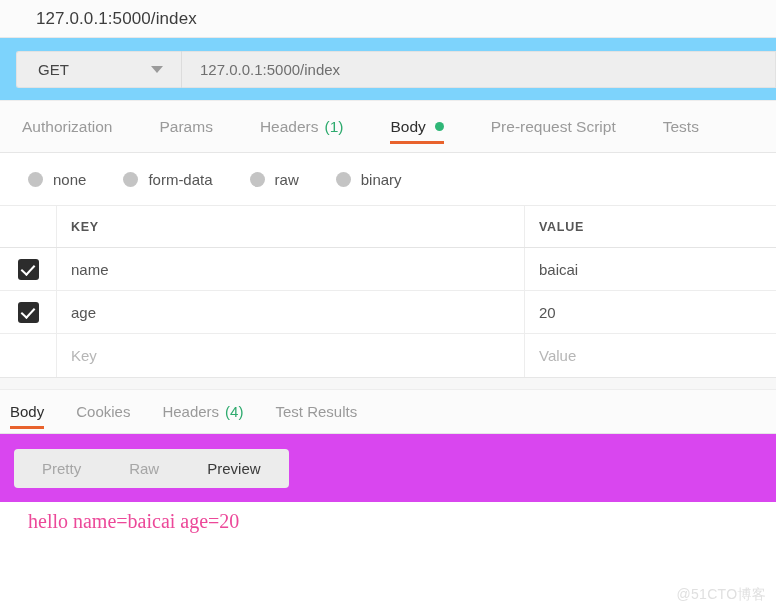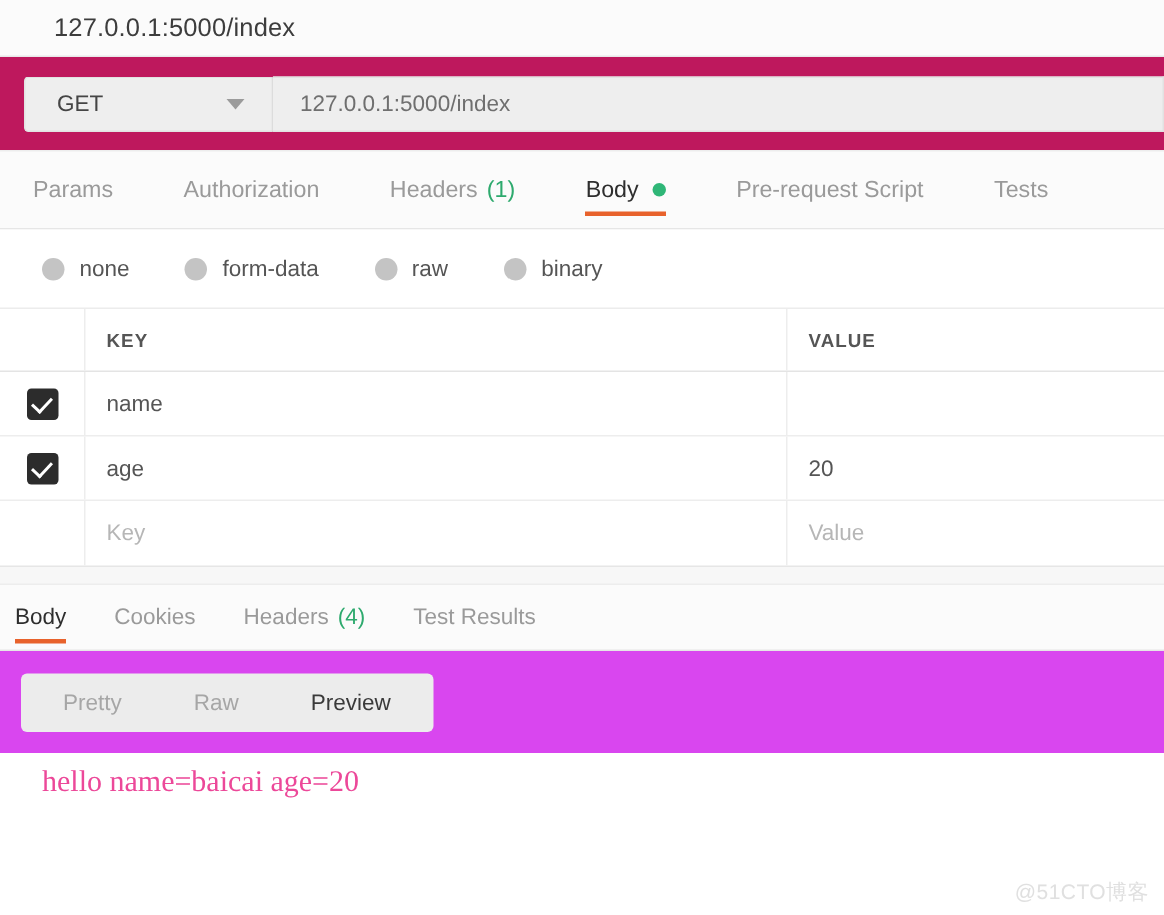--- a/index.html
+++ b/index.html
@@ -28,21 +28,21 @@
   }
   .titlebar-text {
     font-size: 17px;
     color: #3d3d3d;
     letter-spacing: .1px;
   }
 
   
   .urlbar-wrap {
     height: 62px;
-    background: #be185d;
+    background: #7dd3fc;
     padding: 13px 0 12px 16px;
     display: flex;
     align-items: stretch;
     justify-content: center;
   }
   .method-box {
     width: 166px;
     background: #eeeeee;
     border: 1px solid #e2e2e2;
     border-right: 1px solid #dcdcdc;
@@ -297,24 +297,24 @@
     <span class="method-label">GET</span>
     <span class="caret"></span>
   </div>
   <div class="url-box">
     <span class="url-text">127.0.0.1:5000/index</span>
   </div>
 </div>
 
 <div class="req-tabs">
   <div class="tab">
+    <span>Authorization</span>
+  </div>
+  <div class="tab">
     <span>Params</span>
-  </div>
-  <div class="tab">
-    <span>Authorization</span>
   </div>
   <div class="tab">
     <span>Headers</span>
     <span class="count">(1)</span>
   </div>
   <div class="tab active">
     <span>Body</span>
     <span class="dot"></span>
   </div>
   <div class="tab">
@@ -355,20 +355,23 @@
       <span class="cell-text">VALUE</span>
     </div>
   </div>
 
   <div class="kv-row">
     <div class="kv-check">
       <span class="checkbox"></span>
     </div>
     <div class="kv-key">
       <span class="cell-text">name</span>
+    </div>
+    <div class="kv-val">
+      <span class="cell-text">baicai</span>
     </div>
   </div>
 
   <div class="kv-row">
     <div class="kv-check">
       <span class="checkbox"></span>
     </div>
     <div class="kv-key">
       <span class="cell-text">age</span>
     </div>

